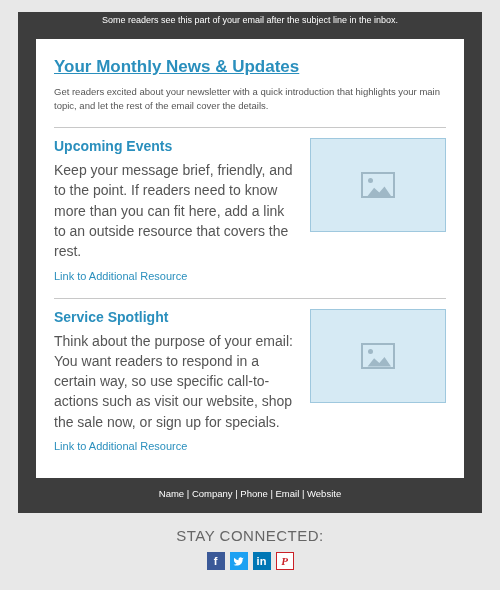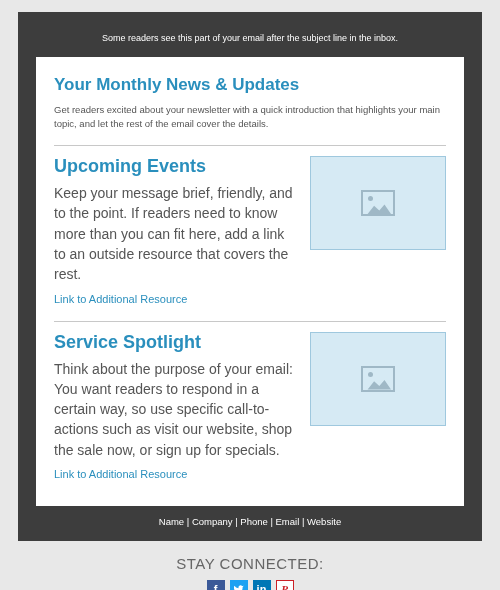--- a/index.html
+++ b/index.html
@@ -12,34 +12,35 @@
     font-size: 10px;
     color: #555;
   }
   .email-wrap {
     background: #3d3d3d;
     width: 100%;
   }
   .preheader {
     color: #fff;
     text-align: center;
-    padding: 20px 30px 12px;
+    padding: 2px 30px 12px;
     font-size: 9px;
     line-height: 1.4;
   }
   .content-box {
     background: #fff;
     margin: 0 18px;
     padding: 18px 18px 10px;
   }
   .headline {
     color: #2a8fbd;
     font-size: 17px;
     font-weight: bold;
     margin-bottom: 8px;
+    text-decoration: underline;
   }
   .intro {
     font-size: 9.5px;
     line-height: 1.5;
     margin-bottom: 14px;
     color: #555;
   }
   .btn-wrap { text-align: center; margin-bottom: 14px; }
   .btn {
     display: inline-block;
@@ -57,21 +58,21 @@
   }
   .section {
     display: flex;
     gap: 14px;
     margin-bottom: 16px;
     align-items: flex-start;
   }
   .section-text { flex: 1; }
   .section-title {
     color: #2a8fbd;
-    font-size: 18px;
+    font-size: 14px;
     font-weight: bold;
     margin-bottom: 6px;
   }
   .section-body {
     font-size: 14px;
     line-height: 1.45;
     margin-bottom: 8px;
     color: #555;
   }
   .section-link {

